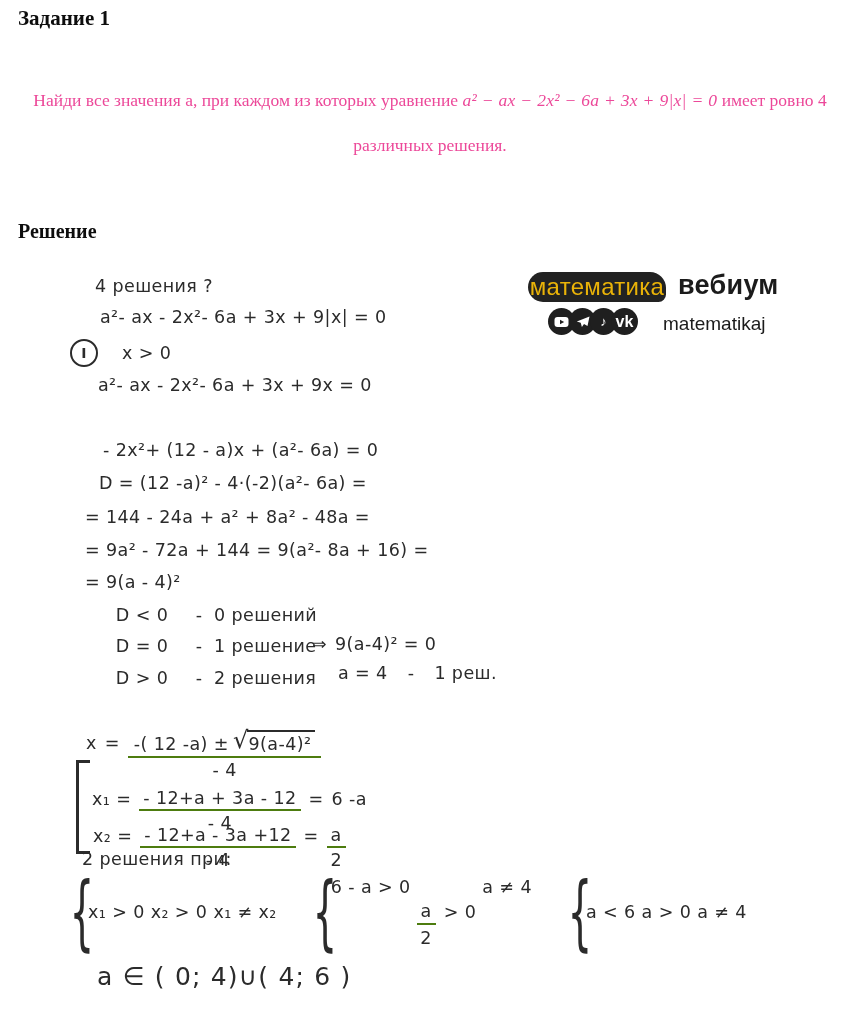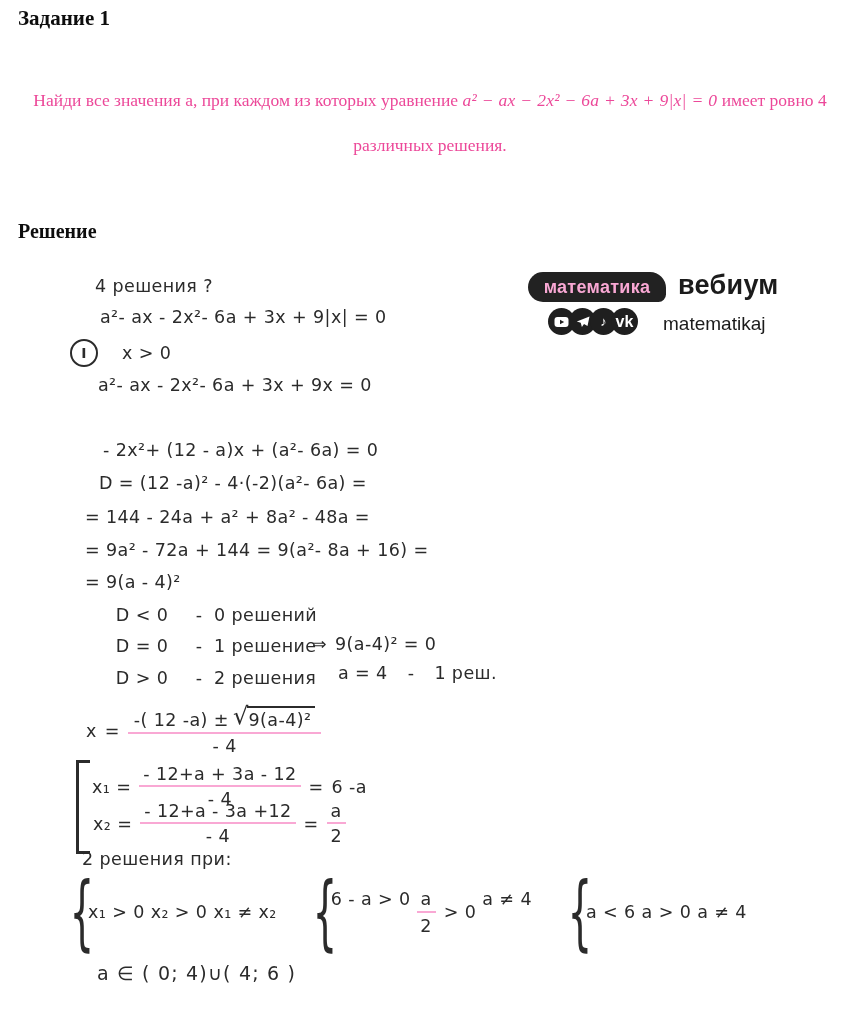--- a/index.html
+++ b/index.html
@@ -10,57 +10,57 @@
               font-family:"Liberation Serif",serif;color:#0d0d0d;}
   #problem{position:absolute;left:18px;top:60px;width:824px;font-size:17.5px;
            line-height:45px;font-family:"Liberation Serif",serif;color:#ec4899;}
   #problem .math{font-style:italic;letter-spacing:.3px;}
   #solution-title{position:absolute;left:18px;top:188px;font-size:20px;font-weight:bold;
                   font-family:"Liberation Serif",serif;color:#0d0d0d;margin-top:32px;}
 
   
   .logo-pill{position:absolute;left:528px;top:272px;width:138px;height:30px;background:#222222;
              border-radius:16px 17px 8px 16px;display:flex;align-items:center;justify-content:center;}
-  .logo-pill span{color:#f9a8d4;font-size:18px;font-weight:700;letter-spacing:.3px;}
+  .logo-pill span{color:#eab308;font-size:24px;font-weight:400;letter-spacing:.3px;}
   .logo-brand{position:absolute;left:678px;top:270px;font-size:27px;font-weight:600;color:#1b1b1b;letter-spacing:.3px;}
   .logo-icons{position:absolute;left:548px;top:308px;display:flex;}
   .circ{width:27px;height:27px;border-radius:50%;background:#1f1f1f;display:flex;
         align-items:center;justify-content:center;margin-left:-6px;position:relative;}
   .circ:first-child{margin-left:0;}
   .circ svg{display:block;}
   .circ .glyph{color:#fff;font-size:13px;font-weight:bold;line-height:1;}
   .circ .glyph.vkk{font-size:16px;letter-spacing:0;}
   .logo-handle{position:absolute;left:663px;top:313px;font-size:19px;font-weight:500;color:#1b1b1b;}
 
   
   .hl{position:absolute;font-family:"DejaVu Sans",sans-serif;color:#2b2b2b;
       font-size:17.5px;letter-spacing:.4px;white-space:nowrap;}
   .frow{display:flex;align-items:center;gap:8px;}
   .frac{display:inline-flex;flex-direction:column;align-items:center;vertical-align:middle;}
-  .frac .num{padding:0 6px 2px 6px;border-bottom:2px solid #f9a8d4;display:inline-flex;align-items:flex-end;gap:4px;}
+  .frac .num{padding:0 6px 2px 6px;border-bottom:2px solid #4d7c0f;display:inline-flex;align-items:flex-end;gap:4px;margin-top:24px;}
   .frac .den{padding-top:2px;}
   .frac.sm .num{padding:0 4px 1px 4px;}
   .sqrt{display:inline-flex;align-items:flex-start;}
   .rsign{font-size:24px;line-height:20px;margin-right:-2px;}
   .rad{border-top:2px solid #2b2b2b;padding:2px 4px 0 2px;}
   .circle-marker{display:inline-flex;width:24px;height:24px;border:2px solid #2b2b2b;border-radius:50%;
                  align-items:center;justify-content:center;font-size:14px;font-weight:bold;margin-right:16px;}
   .dcond{display:inline-block;width:84px;}
   .ddash{display:inline-block;width:30px;}
   .sqbracket{position:absolute;left:76px;top:760px;width:11px;height:88px;
              border-left:3px solid #2b2b2b;border-top:3px solid #2b2b2b;border-bottom:3px solid #2b2b2b;}
   .systems{display:flex;gap:30px;align-items:flex-start;}
   .sysgroup{display:flex;align-items:center;}
   .brace{font-size:78px;line-height:80px;transform:scaleX(.5) scaleY(1.05);
          transform-origin:center;display:inline-block;width:22px;color:#2b2b2b;
          font-family:"DejaVu Sans",sans-serif;margin-right:2px;}
   .syscol{display:flex;gap:6px;}
   .syscol>span{line-height:22px;}
   .fracline{display:flex;align-items:center;gap:8px;}
-  #answer-line{font-size:19px;letter-spacing:1.2px;}
+  #answer-line{font-size:25px;letter-spacing:1.2px;}
 </style>
 </head>
 <body>
 
 <div id="sheet">
 
   <div id="task-title">Задание 1</div>
 
   <p id="problem"><span>Найди все значения a, при каждом из которых уравнение </span><span class="math">a² − ax − 2x² − 6a + 3x + 9|x| = 0</span><span> имеет ровно 4 различных решения.</span></p>
 

